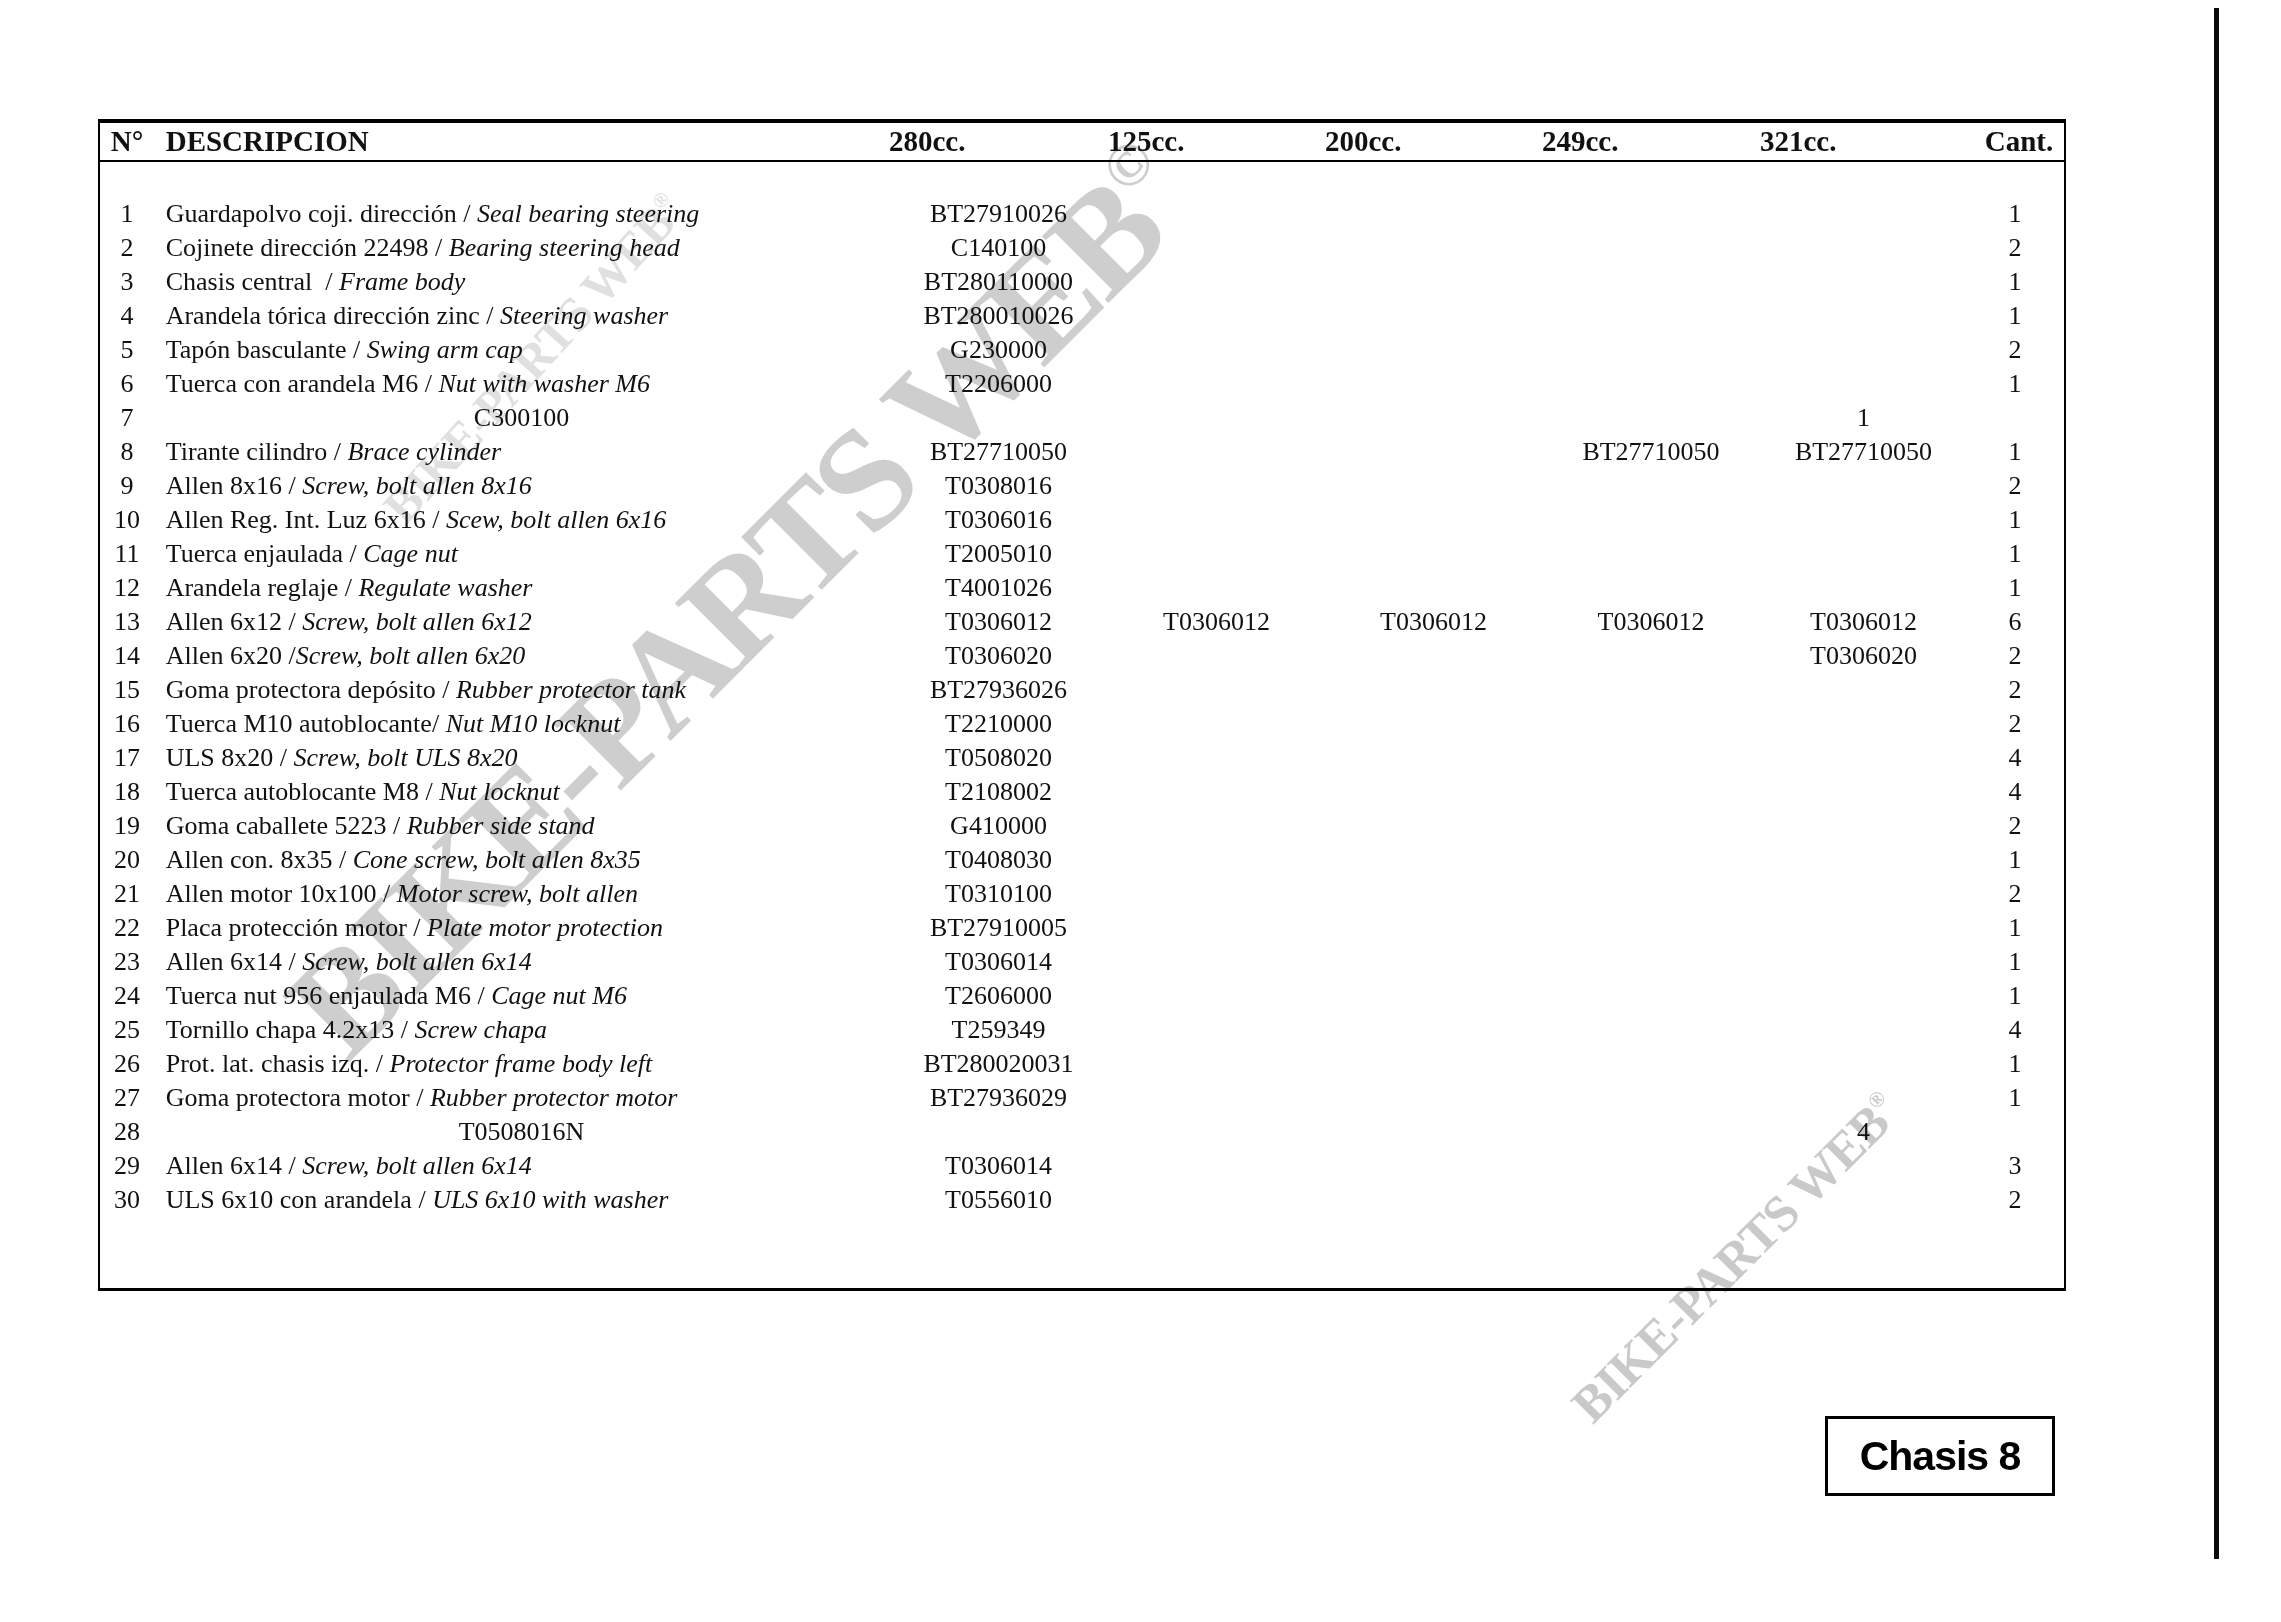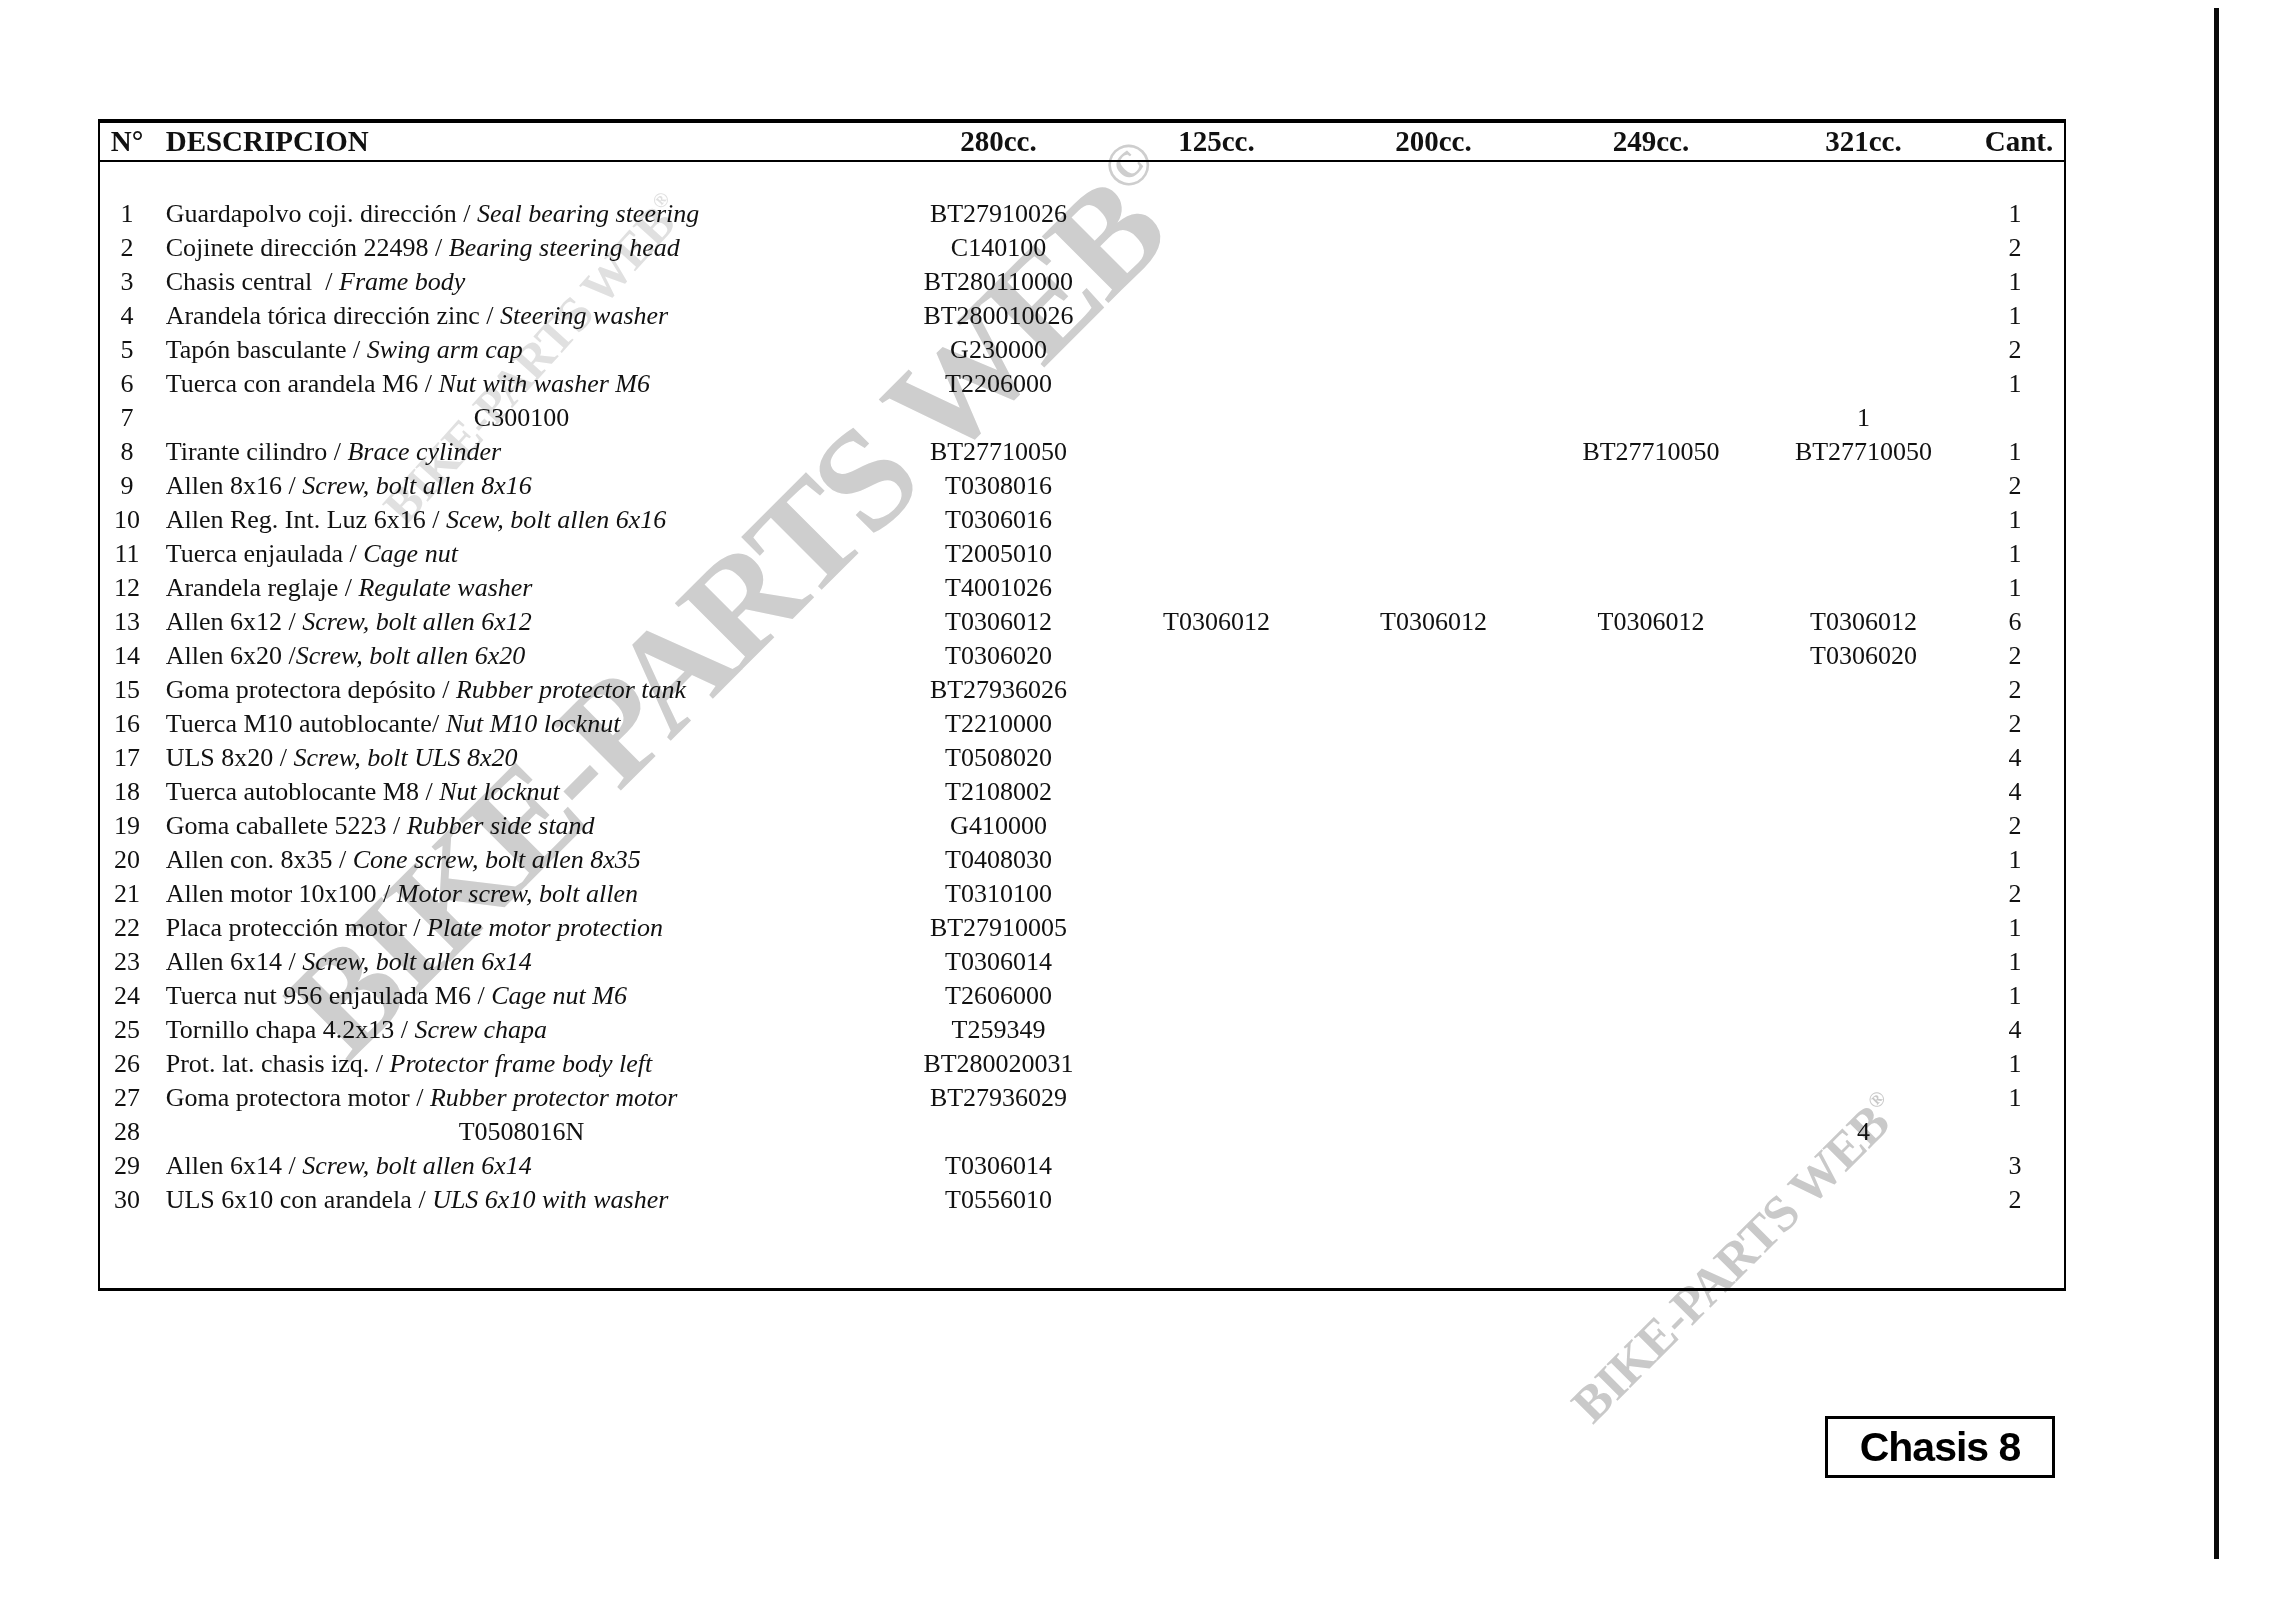--- a/index.html
+++ b/index.html
@@ -43,34 +43,34 @@
     display:grid;
     grid-template-columns:54px 735px 219px 217px 217px 218px 207px 96px;
   }
   .thead{
     height:37px;align-items:center;
     border-bottom:2.9px solid #000;
     font-weight:bold;font-size:29px;
   }
   .thead .h-num{text-align:center;}
   .thead .h-desc{padding-left:11.7px;}
-  .thead .h-cc{text-align:center;}
+  .thead .h-cc{text-align:left;}
   .thead .h-cant{text-align:right;padding-right:9.8px;font-family:Liberation Serif, serif;}
   .tbody{padding-top:35px;}
   .row{height:34px;font-size:26px;align-items:center;}
   .c{overflow:visible;white-space:nowrap;}
   .c.num{text-align:center;}
   .c.desc{padding-left:11.7px;}
   .c.pc{text-align:center;}
   .c.cant{text-align:center;}
   .en{font-style:italic;}
   .sep{white-space:pre;}
   
   .chasis-box{
-    position:absolute;left:1825px;top:1416px;width:230px;height:62px;
+    position:absolute;left:1825px;top:1416px;width:230px;height:80px;
     box-sizing:border-box;border:3.9px solid #000;background:#fff;z-index:3;
     display:flex;align-items:center;justify-content:center;
     font-family:"Liberation Sans","DejaVu Sans",sans-serif;
     font-weight:bold;font-size:41px;letter-spacing:-1px;color:#000;
   }
 </style>
 </head>
 <body>
 
 <div class="wm" id="wm-small-tl"><span>BIKE-PARTS WEB</span><span class="wm-mark">®</span></div>

